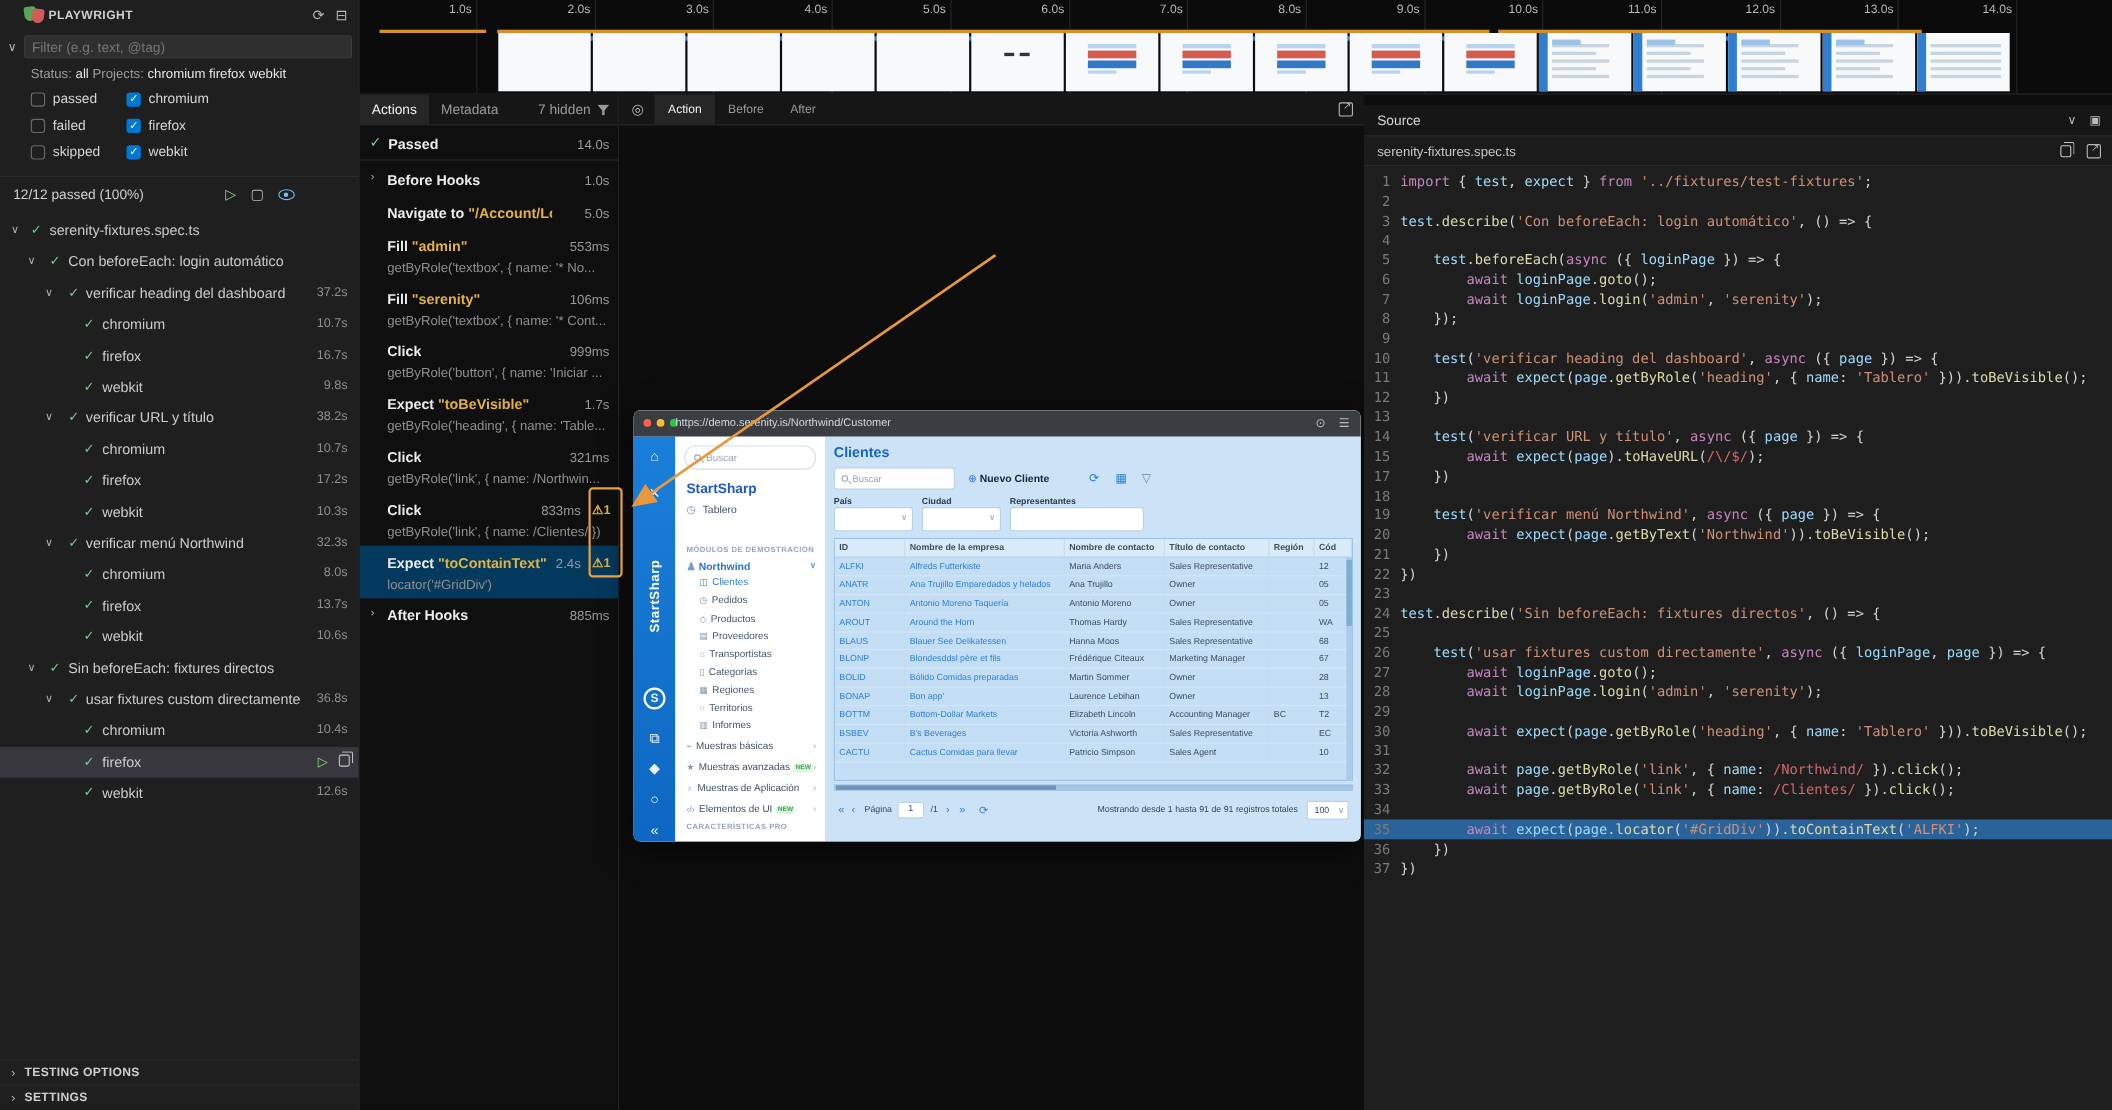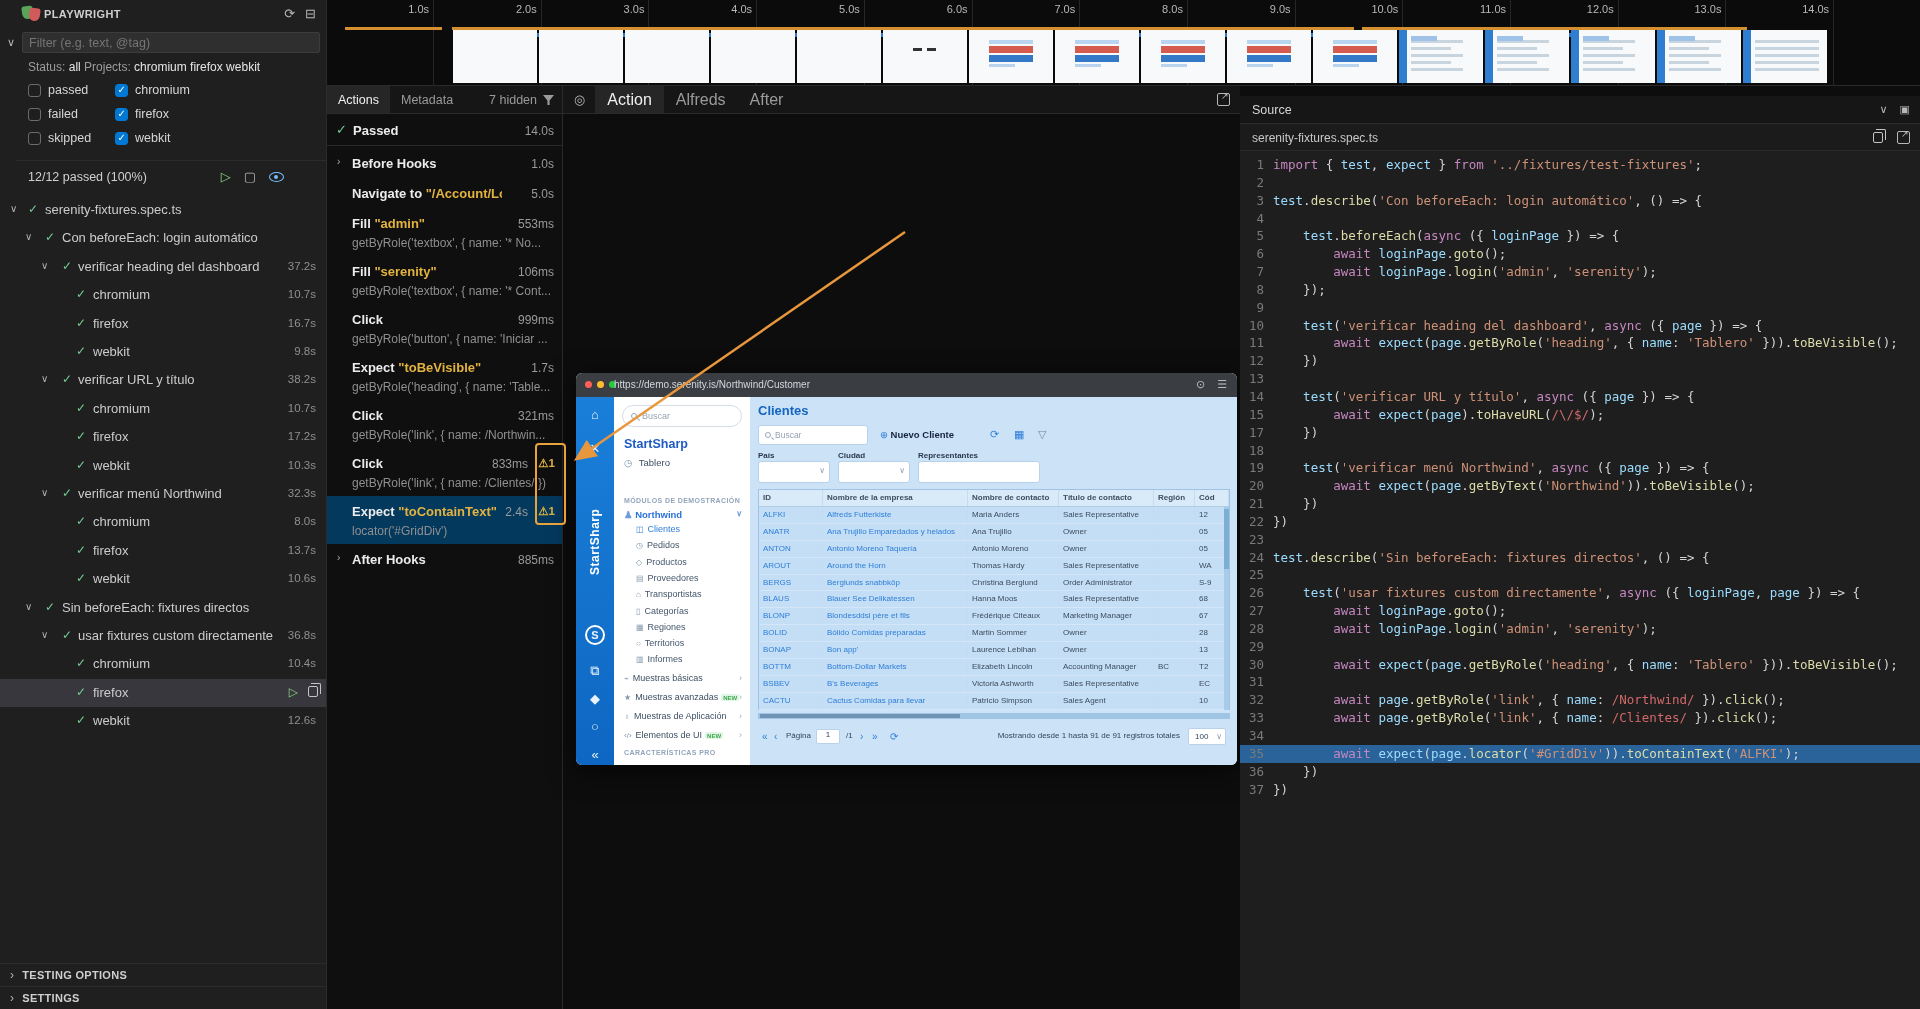--- a/index.html
+++ b/index.html
@@ -25,21 +25,21 @@
     font-size:12.5px; padding:0 6px; font-family:"Liberation Sans",sans-serif; }
   .status-line { position:absolute; left:28px; top:60px; font-size:12px; color:#9d9d9d; }
   .status-line b { color:#e6e6e6; font-weight:normal; }
   .cb-grid { position:absolute; left:28px; top:82px; width:280px; }
   .cb-row { position:absolute; height:16px; display:flex; align-items:center; gap:7px;
     font-size:12.5px; color:#d6d6d6; }
   .cb { width:13px; height:13px; border:1px solid #6b6b6b; border-radius:3px;
     background:#1f1f1f; position:relative; flex:0 0 auto; }
   .cb.on { background:#0078d4; border-color:#0078d4; }
   .cb.on::after { content:"✓"; position:absolute; left:1.5px; top:-1px; color:#fff; font-size:10px; }
-  .run-bar { position:absolute; left:16px; top:160px; width:100%; height:34px;
+  .run-bar { position:absolute; left:0; top:160px; width:100%; height:34px;
     border-top:1px solid #2b2b2b; }
   .run-summary { position:absolute; left:12px; top:9px; font-size:12.5px; color:#d0d0d0; }
   .run-icons { position:absolute; right:58px; top:8px; display:flex; gap:13px; font-size:13px; color:#b8b8b8; }
   .run-icons .play { color:#89d185; }
   .eye { display:inline-block; width:15px; height:10px; border:1.4px solid #75beff;
     border-radius:50%; position:relative; top:3px; }
   .eye::after { content:""; position:absolute; left:4px; top:2px; width:4px; height:4px;
     border-radius:50%; background:#75beff; }
   #tree { position:absolute; left:0; top:196px; width:100%; height:540px; }
   .trow { position:absolute; left:0; width:100%; height:28px; font-size:13px; color:#cccccc; }
@@ -106,21 +106,21 @@
     white-space:nowrap; max-width:205px; overflow:hidden; }
   .aitem .tm { position:absolute; right:8px; top:9px; font-size:12px; color:#9a9a9a; }
   .aitem .tm.shift { right:34px; }
   .aitem .warn { position:absolute; right:7px; top:8px; font-size:11.5px; color:#e2b341; font-weight:bold; }
 
   
   #viewer { position:absolute; left:563px; top:86px; width:677px; height:923px; background:#0d0d0d; }
   .v-tabs { position:absolute; left:0; top:0; width:100%; height:28px; background:#161616;
     border-bottom:1px solid #2a2a2a; display:flex; align-items:center; }
   .v-target { margin:0 10px 0 11px; color:#b8b8b8; font-size:13px; }
-  .v-tab { padding:0 12px; height:100%; display:flex; align-items:center; font-size:16px; color:#9a9a9a; }
+  .v-tab { padding:0 12px; height:100%; display:flex; align-items:center; font-size:11px; color:#9a9a9a; }
   .v-tab.active { background:#262626; color:#f0f0f0; }
   .popout { position:absolute; right:10px; top:7px; width:13px; height:13px;
     border:1.3px solid #b8b8b8; border-radius:2px; }
   .popout::after { content:"↗"; position:absolute; left:3px; top:-3px; color:#b8b8b8; font-size:9px; }
 
   
   #shot { position:absolute; left:13px; top:287px; width:661px; height:392px;
     border-radius:6px; box-shadow:0 6px 28px rgba(0,0,0,.65); overflow:hidden; background:#fff; }
   .shot-bar { position:absolute; left:0; top:0; width:100%; height:24px; background:#3a3d42; }
   .dots { position:absolute; left:9px; top:8px; display:flex; gap:5px; }
@@ -594,21 +594,21 @@
           <span class="ttl"><span>After Hooks</span></span>
           <span class="tm">885ms</span>
         </div>
       </div>
   </div>
 
   <div id="viewer">
     <div class="v-tabs">
       <span class="v-target">◎</span>
       <div class="v-tab active">Action</div>
-      <div class="v-tab">Alfreds</div>
+      <div class="v-tab">Before</div>
       <div class="v-tab">After</div>
       <span class="popout"></span>
     </div>
 
     <div id="shot">
       <div class="shot-bar">
         <span class="dots">
           <i style="background:#ff5f57"></i>
           <i style="background:#febc2e"></i>
           <i style="background:#2ac840"></i>
@@ -722,28 +722,20 @@
                 <div class="c4"></div>
                 <div class="c5">05</div>
               </div>
               <div class="grow">
                 <div class="c0">AROUT</div>
                 <div class="c1">Around the Horn</div>
                 <div class="c2">Thomas Hardy</div>
                 <div class="c3">Sales Representative</div>
                 <div class="c4"></div>
                 <div class="c5">WA</div>
-              </div>
-              <div class="grow">
-                <div class="c0">BERGS</div>
-                <div class="c1">Berglunds snabbköp</div>
-                <div class="c2">Christina Berglund</div>
-                <div class="c3">Order Administrator</div>
-                <div class="c4"></div>
-                <div class="c5">S-9</div>
               </div>
               <div class="grow">
                 <div class="c0">BLAUS</div>
                 <div class="c1">Blauer See Delikatessen</div>
                 <div class="c2">Hanna Moos</div>
                 <div class="c3">Sales Representative</div>
                 <div class="c4"></div>
                 <div class="c5">68</div>
               </div>
               <div class="grow">

